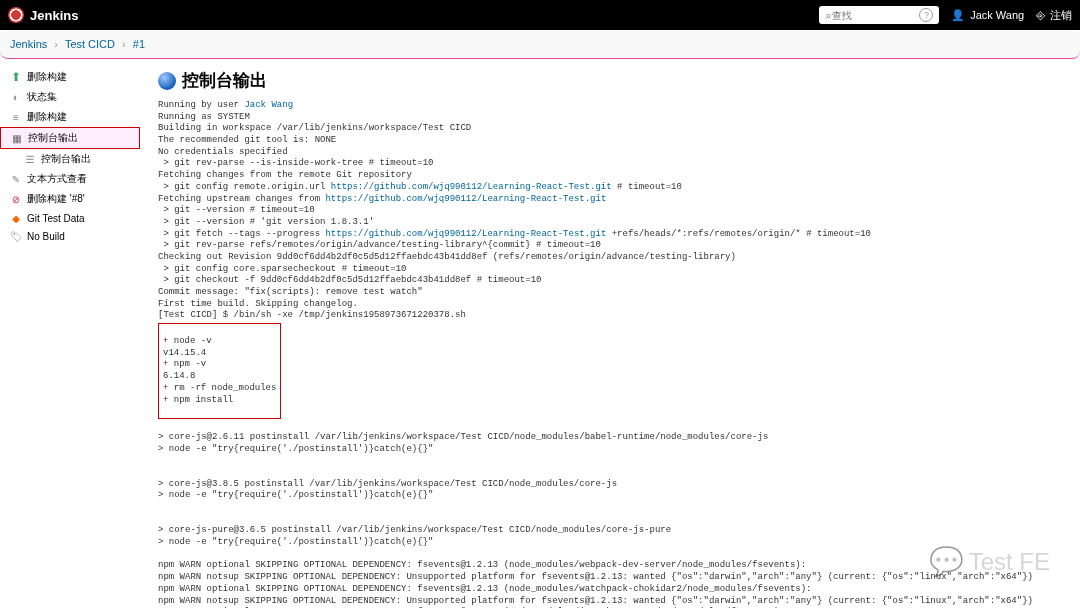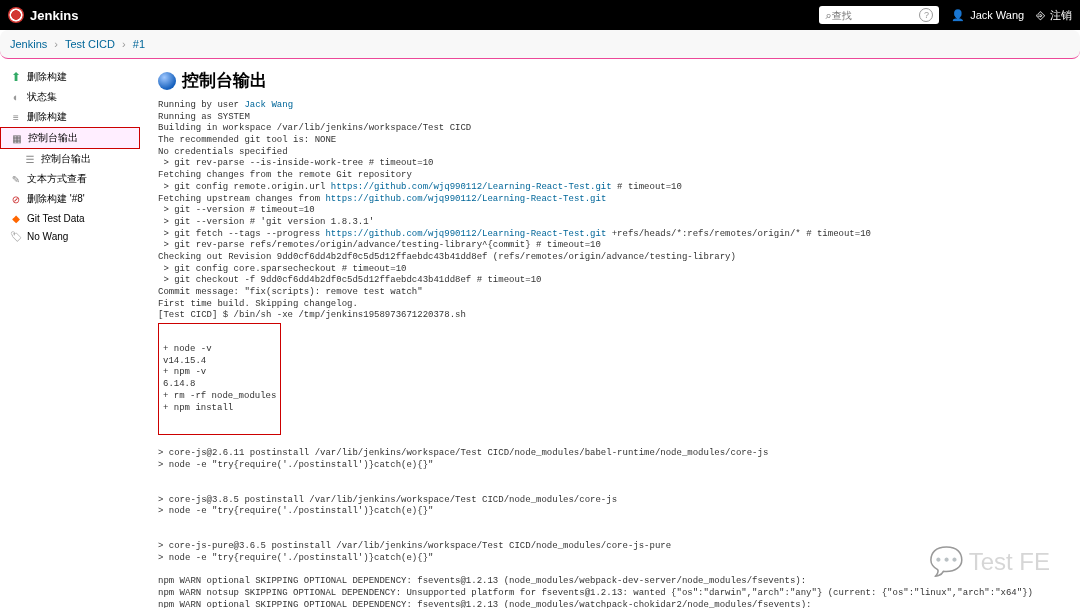--- a/index.html
+++ b/index.html
@@ -34,21 +34,21 @@
     .ic-del { color: #c33; }
     .ic-git { color: #f60; }
     .ic-tag { color: #999; }
     
     .content { flex: 1; padding: 10px 18px; overflow-y: auto; height: 560px; }
     .page-title { display: flex; align-items: center; gap: 6px; font-size: 17px; font-weight: bold; margin-bottom: 8px; }
     .globe { width: 18px; height: 18px; background: radial-gradient(circle at 35% 30%, #a0c8ff, #1560bd 70%); border-radius: 50%; }
     
     .console { font-family: 'Courier New', monospace; font-size: 9px; line-height: 1.3; color: #333; white-space: pre; }
     .console a { color: #069; text-decoration: none; }
-    .hl-box { border: 1px solid #c00; padding: 20px 4px; display: inline-block; margin: 1px 0; }
+    .hl-box { border: 1px solid #c00; padding: 12px 4px; display: inline-block; margin: 1px 0; }
     
     .watermark { position: absolute; bottom: 30px; right: 30px; font-size: 24px; color: #999; opacity: 0.4; display: flex; align-items: center; gap: 4px; }
     .watermark-icon { font-size: 28px; }
   </style>
 </head>
 <body>
 
 <div class="header">
   <div class="header-left">
     <div class="jenkins-logo"></div>
@@ -108,21 +108,21 @@
     <div class="sidebar-item">
         <span class="sb-icon ic-del">⊘</span>
         <span>删除构建 '#8'</span>
       </div>
     <div class="sidebar-item">
         <span class="sb-icon ic-git">◆</span>
         <span>Git Test Data</span>
       </div>
     <div class="sidebar-item">
         <span class="sb-icon ic-tag">🏷</span>
-        <span>No Wang</span>
+        <span>No Build</span>
       </div>
   </div>
 
   <div class="content">
     <div class="page-title">
       <div class="globe"></div>
       <span>控制台输出</span>
     </div>
     <div class="console"><span>Running by user </span><a href="#">Jack Wang</a>
 <span>Running as SYSTEM

